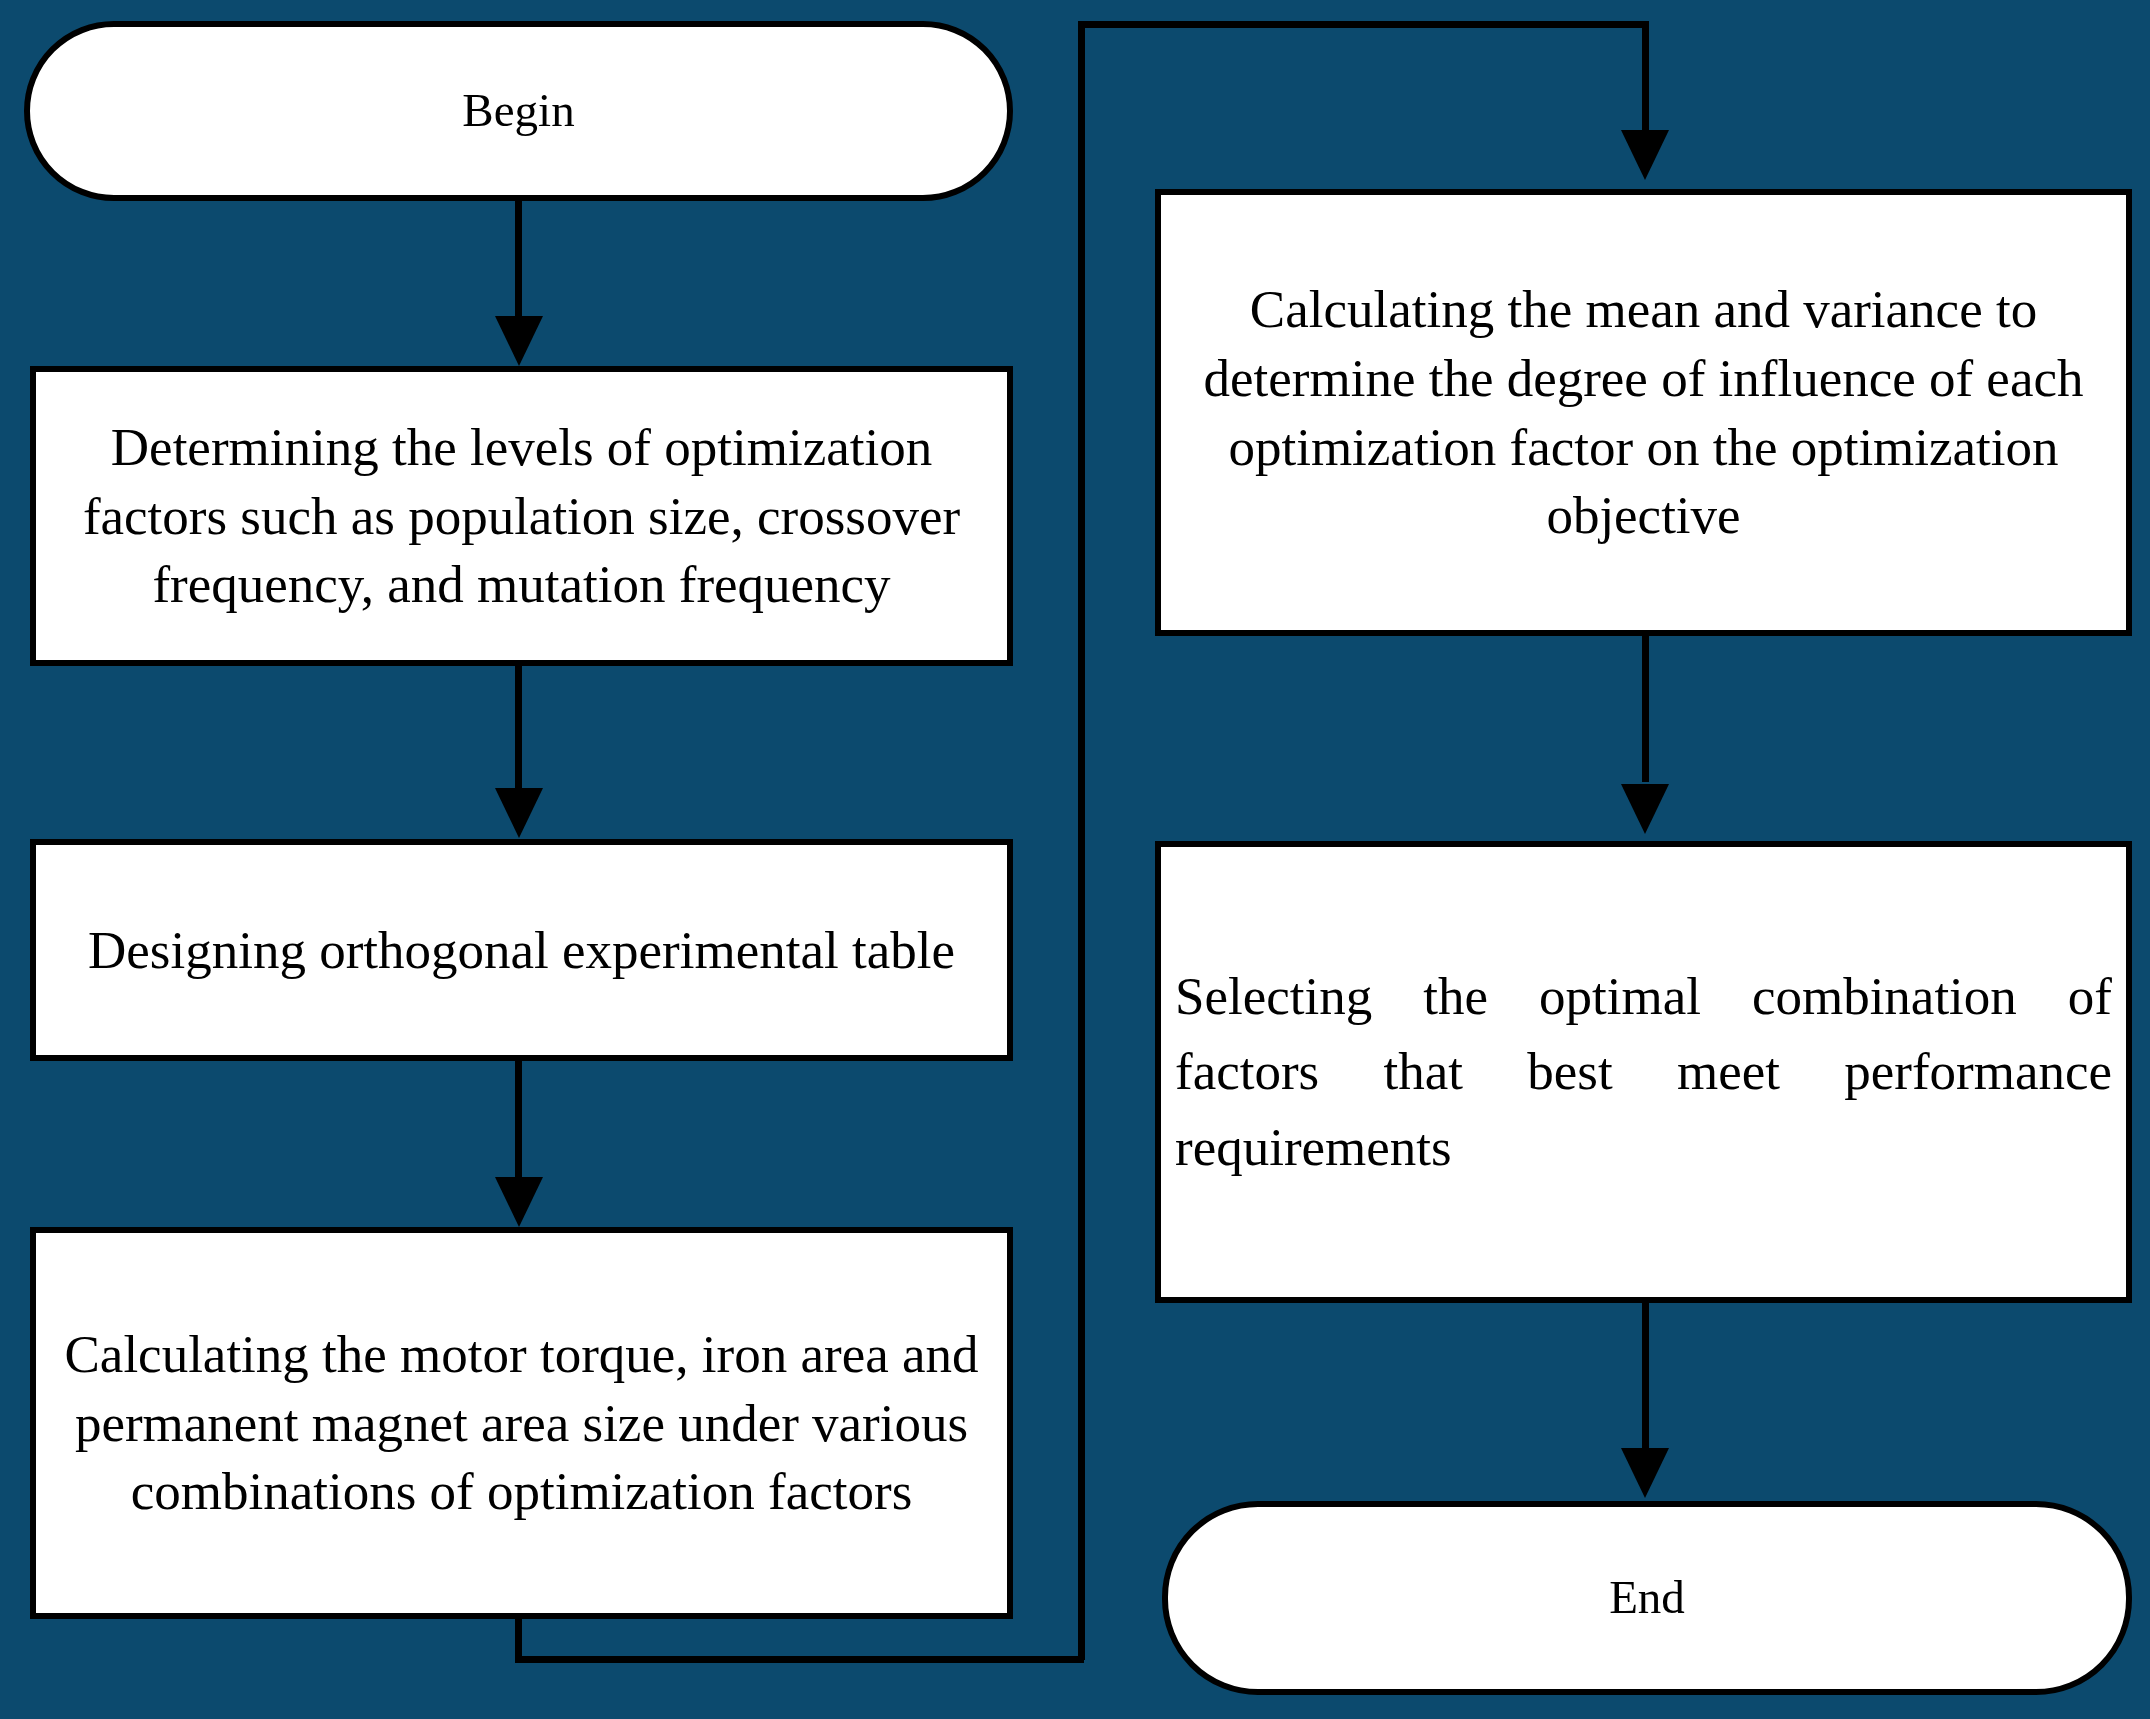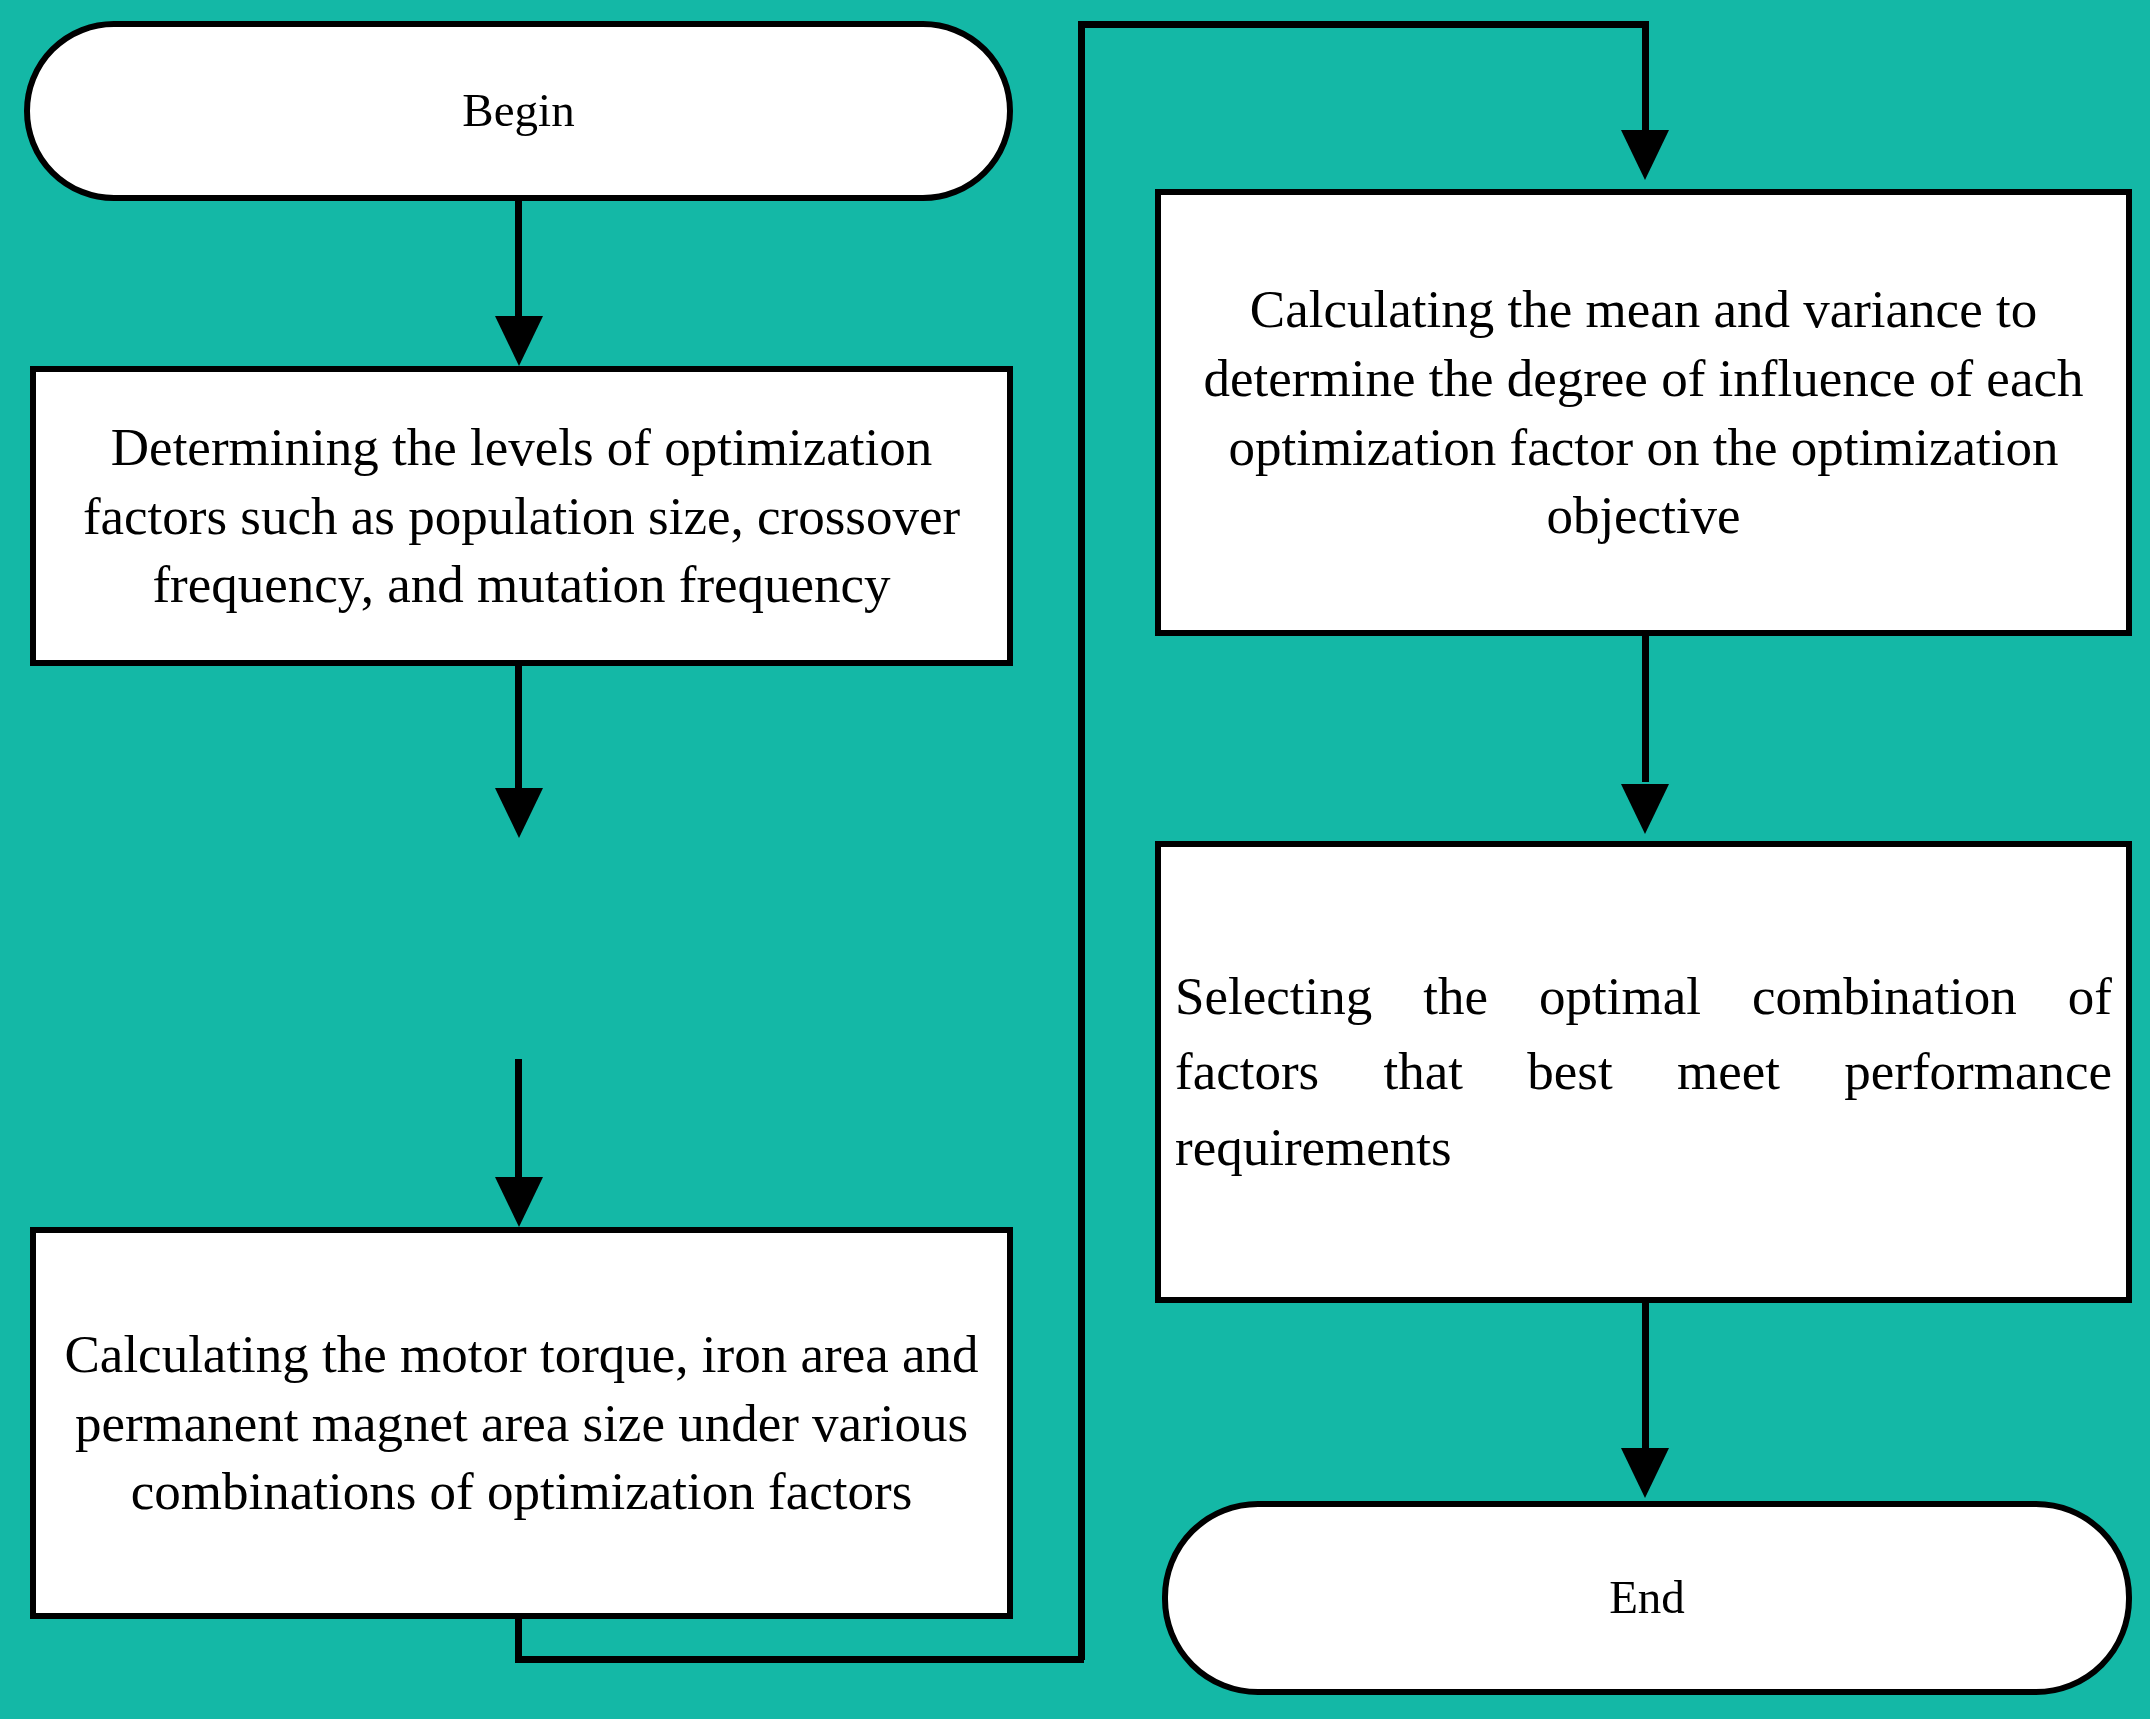--- a/index.html
+++ b/index.html
@@ -2,21 +2,21 @@
 <html style="font-size:12px"><head>
 <meta charset="utf-8">
 <title>Flowchart</title>
 <style>
   html,body{margin:0;padding:0;background:#ffffff;}
   body{font-family:"Liberation Serif", "DejaVu Serif", serif;}
   #stage{
     position:relative;
     width:2151px;
     height:1720px;
-    background:#14b8a6;
+    background:#0c4a6e;
     overflow:hidden;
   }
   .node{
     position:absolute;
     box-sizing:border-box;
     background:#ffffff;
     border:6.7px solid #000000;
     display:flex;
     align-items:center;
     justify-content:center;
@@ -63,20 +63,23 @@
 <div id="stage">
 
   <div class="node terminal" style="left:24px; top:21px; width:989px; height:180px;">
     <span class="txt">Begin</span>
   </div>
 
   <div class="node" style="left:30px; top:366px; width:983px; height:300px;">
     <span class="txt">Determining the levels of optimization factors such as population size, crossover frequency, and mutation frequency</span>
   </div>
 
+  <div class="node" style="left:30px; top:839px; width:983px; height:222px;">
+    <span class="txt">Designing orthogonal experimental table</span>
+  </div>
 
   <div class="node" style="left:30px; top:1227px; width:983px; height:392px;">
     <span class="txt">Calculating the motor torque, iron area and permanent magnet area size under various combinations of optimization factors</span>
   </div>
 
   <div class="node" style="left:1155px; top:189px; width:977px; height:447px;">
     <span class="txt">Calculating the mean and variance to determine the degree of influence of each optimization factor on the optimization objective</span>
   </div>
 
   <div class="node justified" style="left:1155px; top:841px; width:977px; height:462px;">

